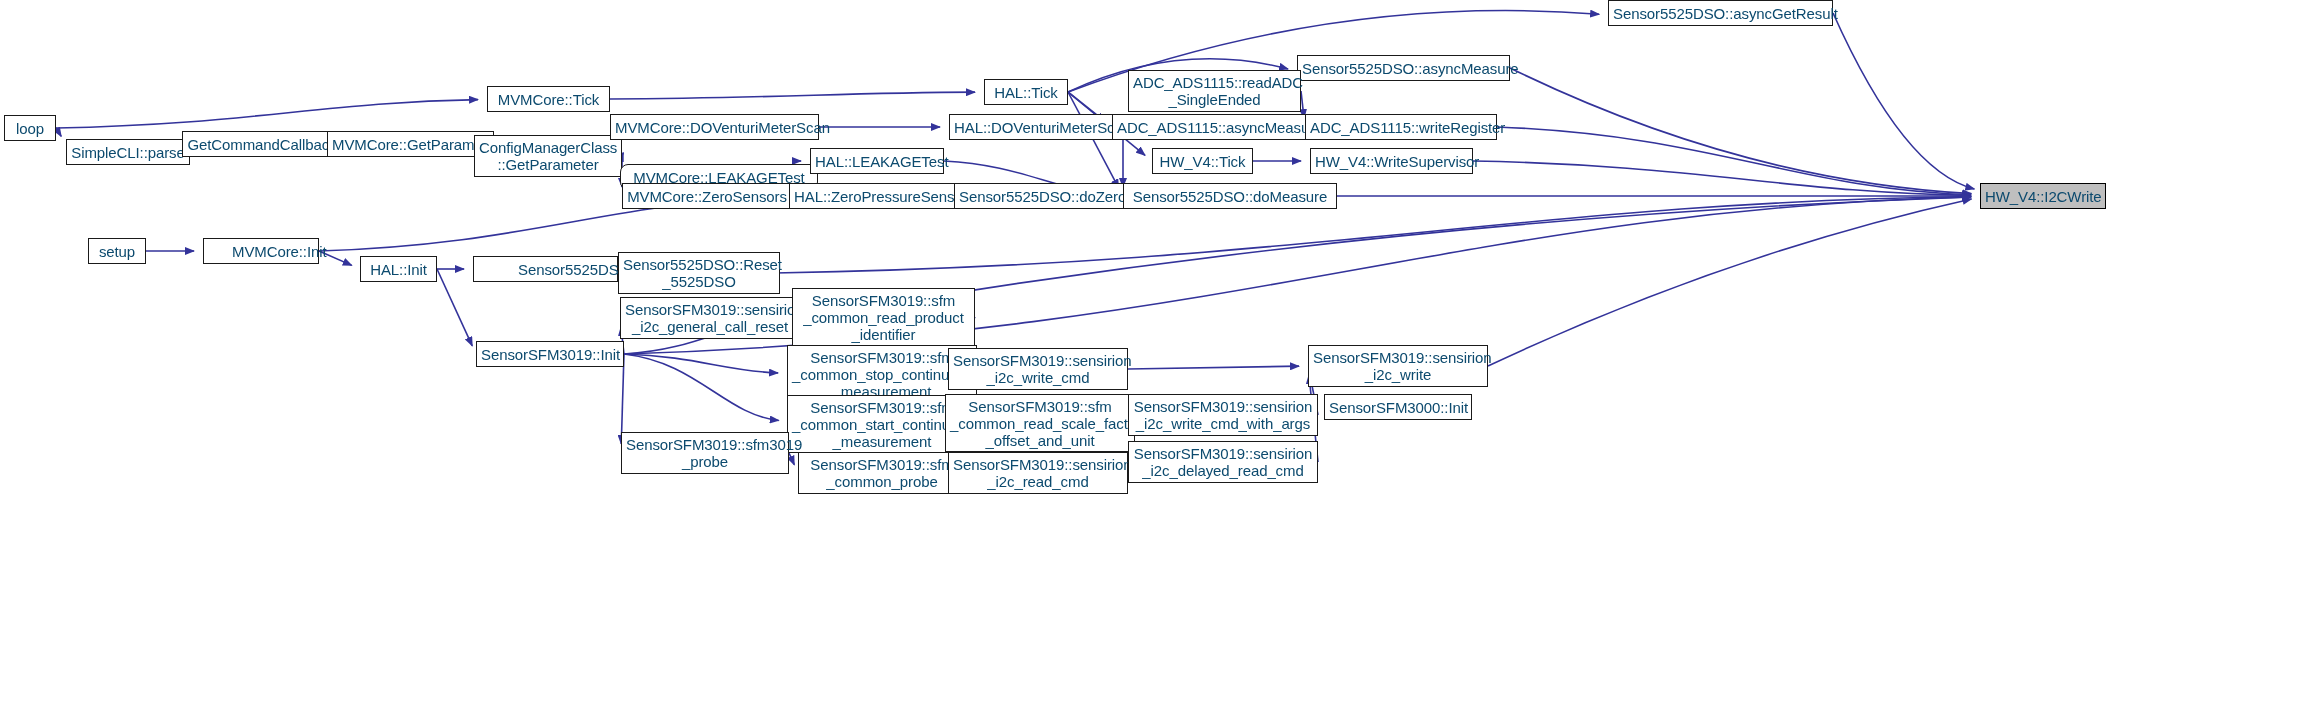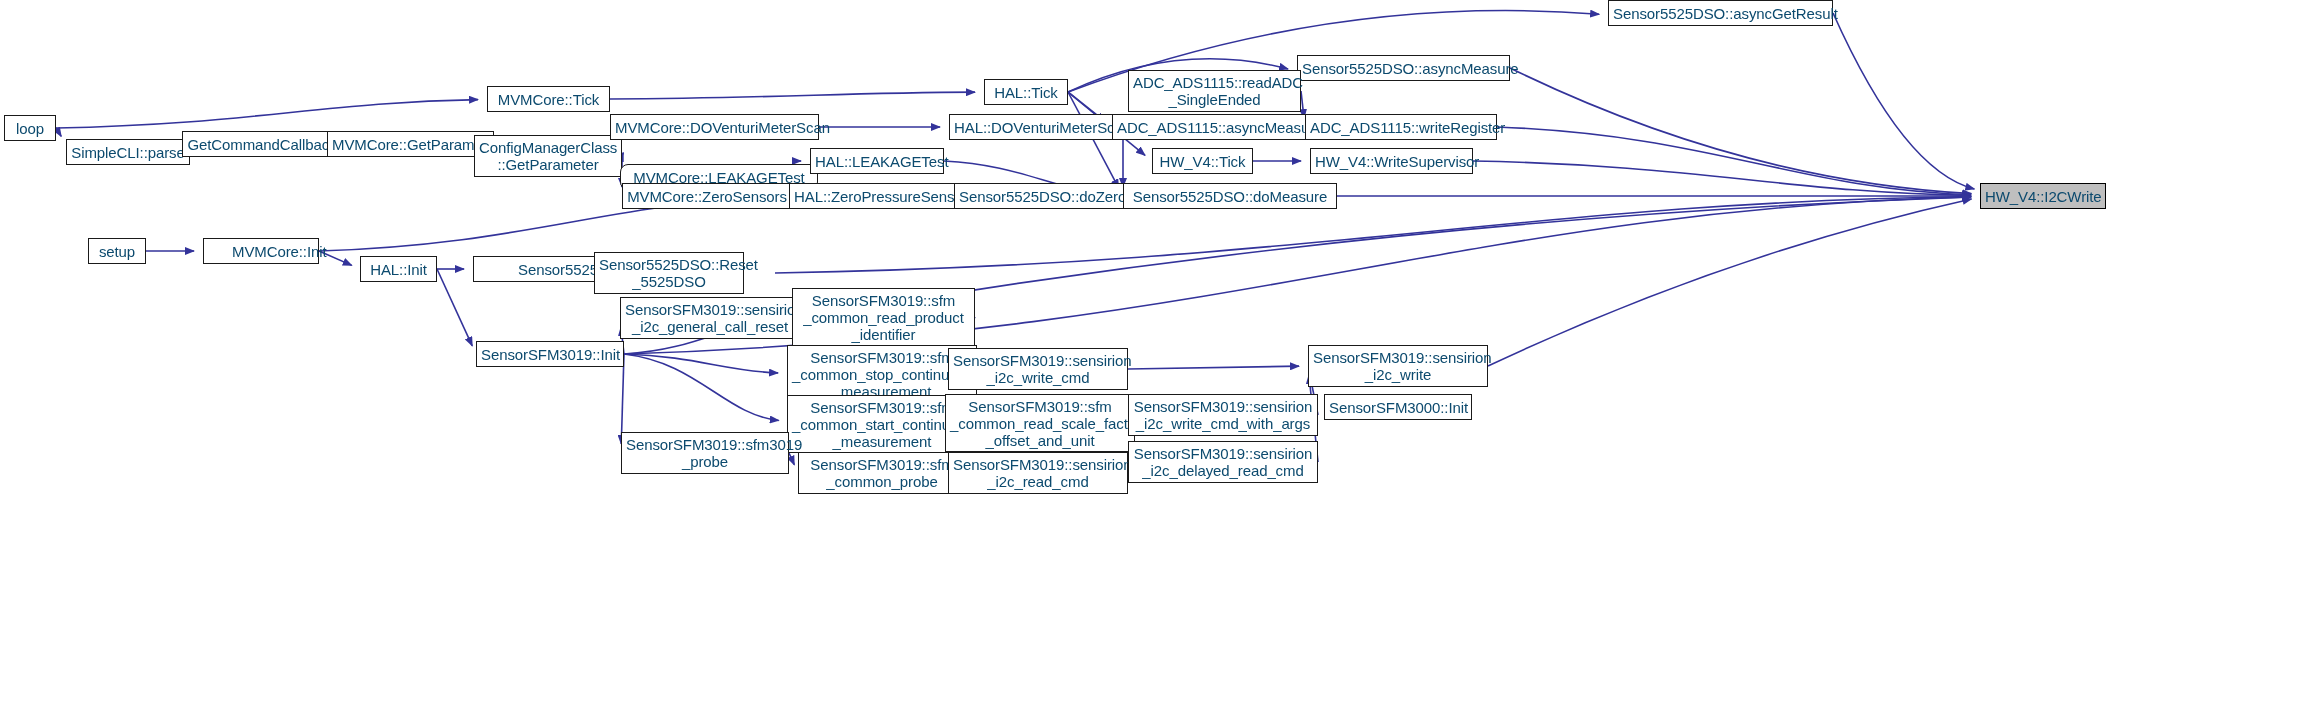--- a/index.html
+++ b/index.html
@@ -140,21 +140,21 @@
 _SingleEnded</span></div>
       <div class="node" style="left: 1112px; top: 114px; width: 202px; height: 26px;"><span class="node-label">ADC_ADS1115::asyncMeasure</span></div>
       <div class="node" style="left: 1305px; top: 114px; width: 192px; height: 26px;"><span class="node-label">ADC_ADS1115::writeRegister</span></div>
       <div class="node" style="left: 1152px; top: 148px; width: 101px; height: 26px; justify-content: flex-end;"><span class="node-label">HW_V4::Tick</span></div>
       <div class="node" style="left: 1310px; top: 148px; width: 163px; height: 26px;"><span class="node-label">HW_V4::WriteSupervisor</span></div>
       <div class="node highlight" style="left: 1980px; top: 183px; width: 126px; height: 26px;"><span class="node-label">HW_V4::I2CWrite</span></div>
       <div class="node" style="left: 88px; top: 238px; width: 58px; height: 26px; justify-content: center;"><span class="node-label">setup</span></div>
       <div class="node" style="left: 203px; top: 238px; width: 116px; height: 26px; padding-left: 28px;"><span class="node-label">MVMCore::Init</span></div>
       <div class="node" style="left: 360px; top: 256px; width: 77px; height: 26px;"><span class="node-label">HAL::Init</span></div>
       <div class="node" style="left: 473px; top: 256px; width: 145px; height: 26px; padding-left: 44px;"><span class="node-label">Sensor5525DSO::Init</span></div>
-      <div class="node" style="left: 594px; top: 252px; width: 150px; height: 42px;"><span class="node-label">Sensor5525DSO::Reset
+      <div class="node" style="left: 618px; top: 252px; width: 162px; height: 42px;"><span class="node-label">Sensor5525DSO::Reset
 _5525DSO</span></div>
       <div class="node" style="left: 476px; top: 341px; width: 148px; height: 26px;"><span class="node-label">SensorSFM3019::Init</span></div>
       <div class="node" style="left: 620px; top: 297px; width: 180px; height: 42px;"><span class="node-label">SensorSFM3019::sensirion
 _i2c_general_call_reset</span></div>
       <div class="node" style="left: 792px; top: 288px; width: 183px; height: 58px;"><span class="node-label">SensorSFM3019::sfm
 _common_read_product
 _identifier</span></div>
       <div class="node" style="left: 787px; top: 345px; width: 190px; height: 58px;"><span class="node-label">SensorSFM3019::sfm
 _common_stop_continuous
 _measurement</span></div>

